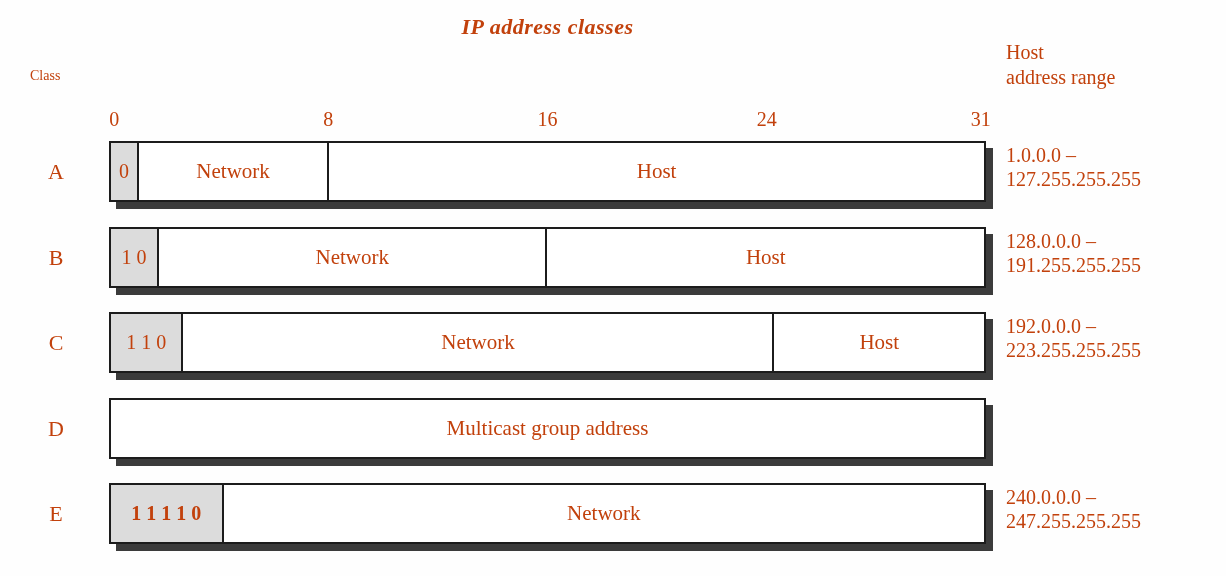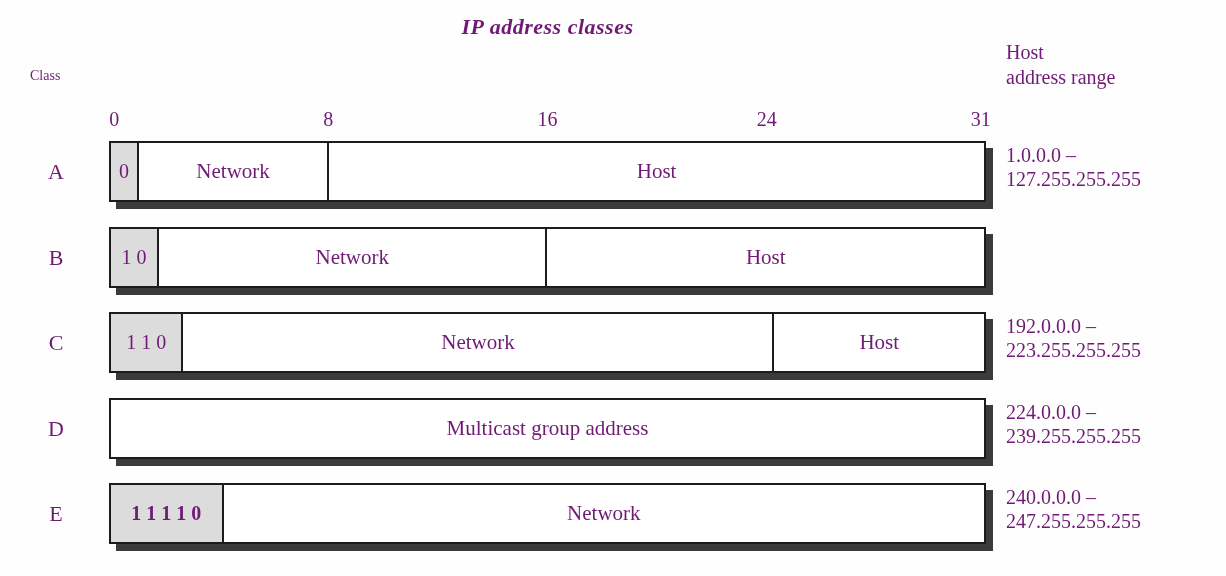--- a/index.html
+++ b/index.html
@@ -1,21 +1,21 @@
 <!DOCTYPE html>
 <html><head>
 <meta charset="utf-8">
 <style>
   html,body{margin:0;padding:0;background:#ffffff;}
   #stage{
     position:relative;
     width:1226px;height:576px;
     background:#fefefe;
     font-family:"Liberation Serif","DejaVu Serif",serif;
-    color:#701a75;
+    color:#c2410c;
     overflow:hidden;
   }
   
   .title{
     position:absolute;left:109px;top:14px;width:877px;
     text-align:center;font-size:22px;font-weight:bold;font-style:italic;
     letter-spacing:.5px;
   }
   .class-header{
     position:absolute;left:30px;top:68px;
@@ -118,44 +118,44 @@
     </div>
   </div>
 
   <div class="row row-b">
     <div class="class-letter">B</div>
     <div class="bar">
       <div class="cell-prefix">1 0</div>
       <div class="seg seg-0 seg-divider">Network</div>
       <div class="seg seg-fill">Host</div>
     </div>
+    <div class="range">
+      <div>128.0.0.0 –</div>
+      <div>191.255.255.255</div>
+    </div>
   </div>
 
   <div class="row row-c">
     <div class="class-letter">C</div>
     <div class="bar">
       <div class="cell-prefix">1 1 0</div>
       <div class="seg seg-0 seg-divider">Network</div>
       <div class="seg seg-fill">Host</div>
     </div>
     <div class="range">
       <div>192.0.0.0 –</div>
       <div>223.255.255.255</div>
     </div>
   </div>
 
   <div class="row row-d">
     <div class="class-letter">D</div>
     <div class="bar">
       <div class="seg seg-fill">Multicast group address</div>
     </div>
-    <div class="range">
-      <div>224.0.0.0 –</div>
-      <div>239.255.255.255</div>
-    </div>
   </div>
 
   <div class="row row-e">
     <div class="class-letter">E</div>
     <div class="bar">
       <div class="cell-prefix">1 1 1 1 0</div>
       <div class="seg seg-fill">Network</div>
     </div>
     <div class="range">
       <div>240.0.0.0 –</div>

